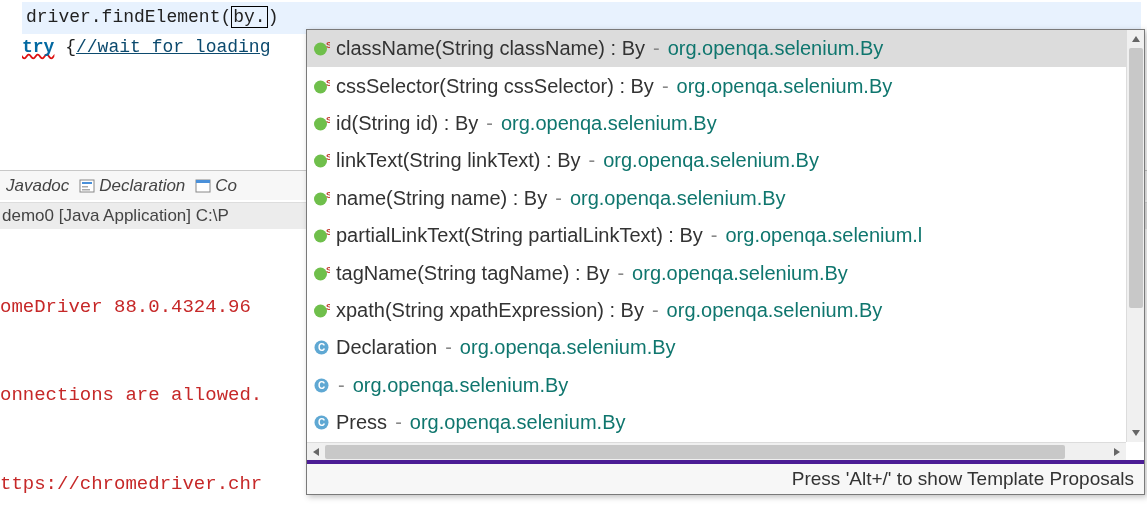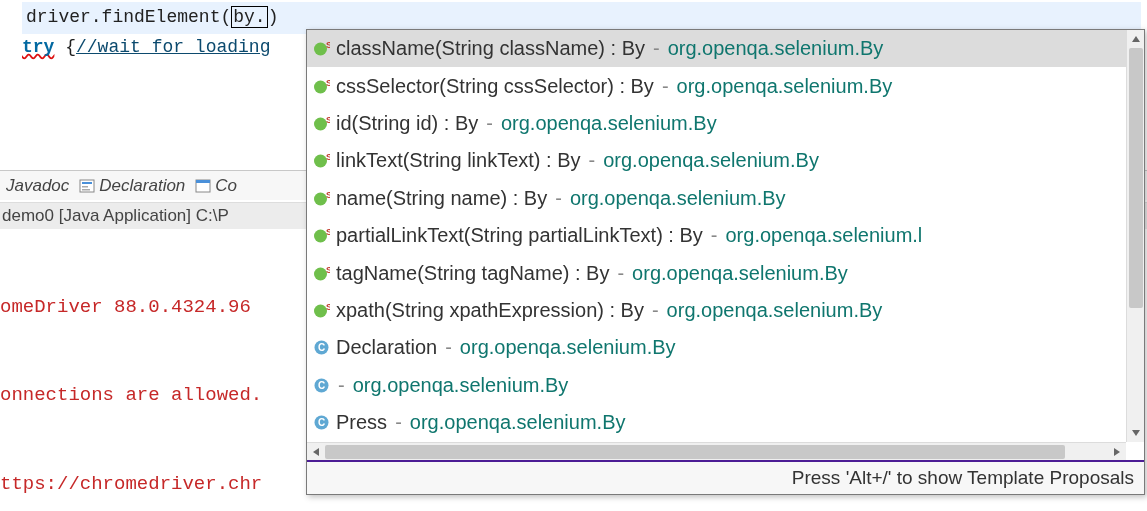--- a/index.html
+++ b/index.html
@@ -144,21 +144,21 @@
     color:#555;font-size:11px;
     cursor:pointer;
   }
   .scroll-h .arrow.l { left:0; }
   .scroll-h .arrow.r { right:0; }
   .scroll-h .thumb {
     position:absolute; top:2px; height:14px;
     background:#c8c8c8; border-radius:2px;
   }
   .popup-status {
-    border-top:2px solid #4c1d95;
+    border-top:4px solid #4c1d95;
     background:#f7f7f7;
     height:34px;
     padding-right:10px;
     font-size:19px;
     color:#333;
     display:flex;
     align-items:center;
     justify-content:flex-end;
   }
 </style>

